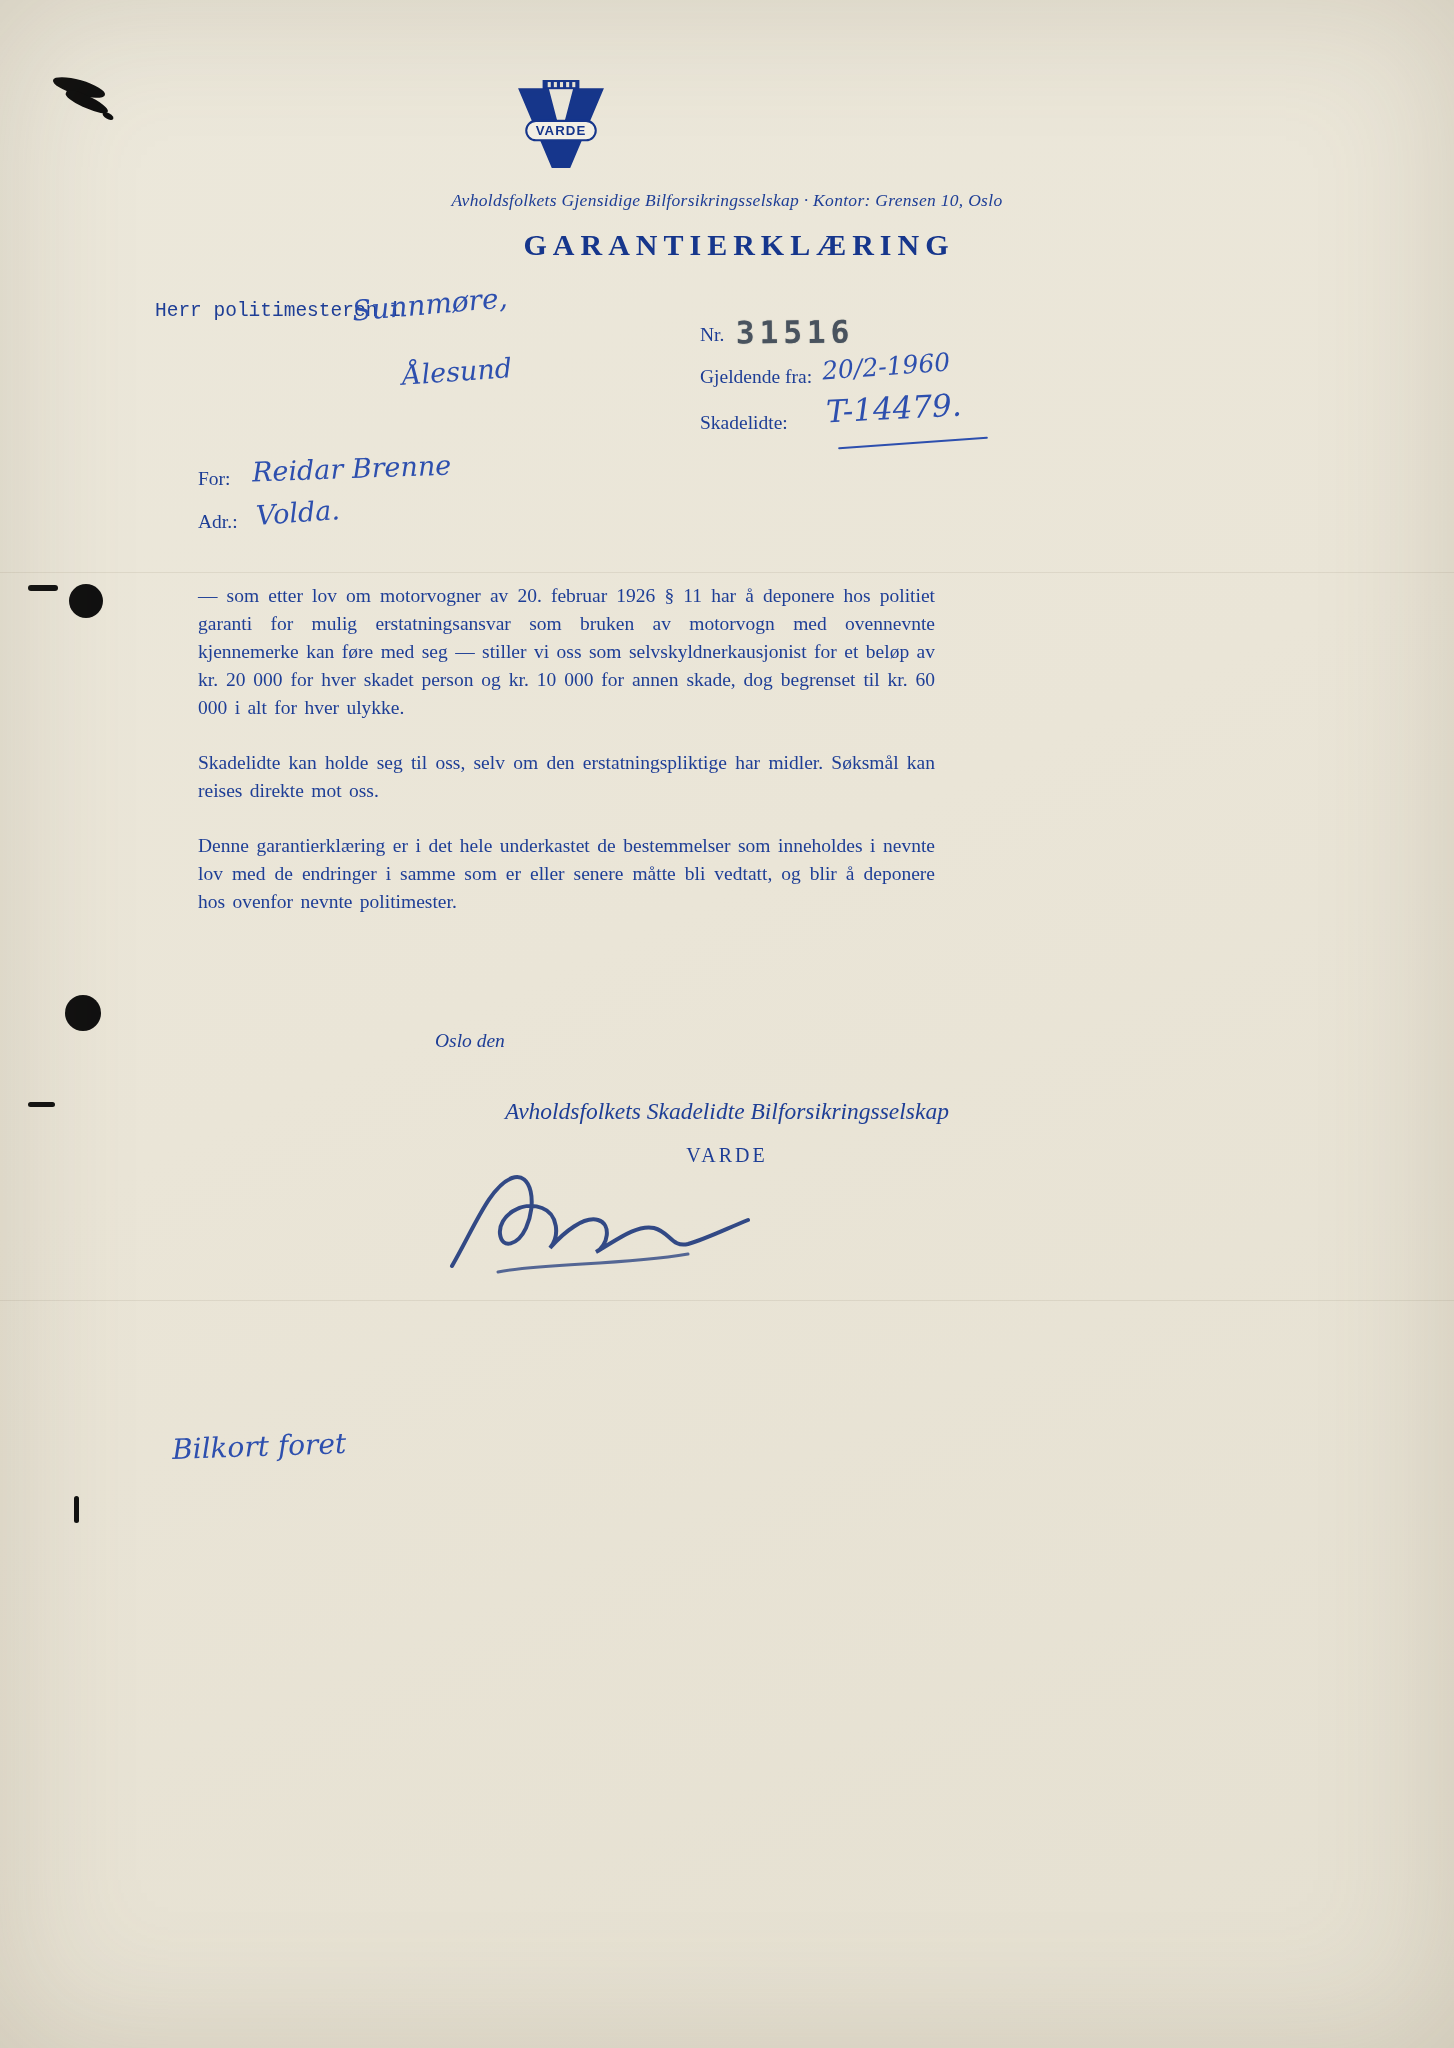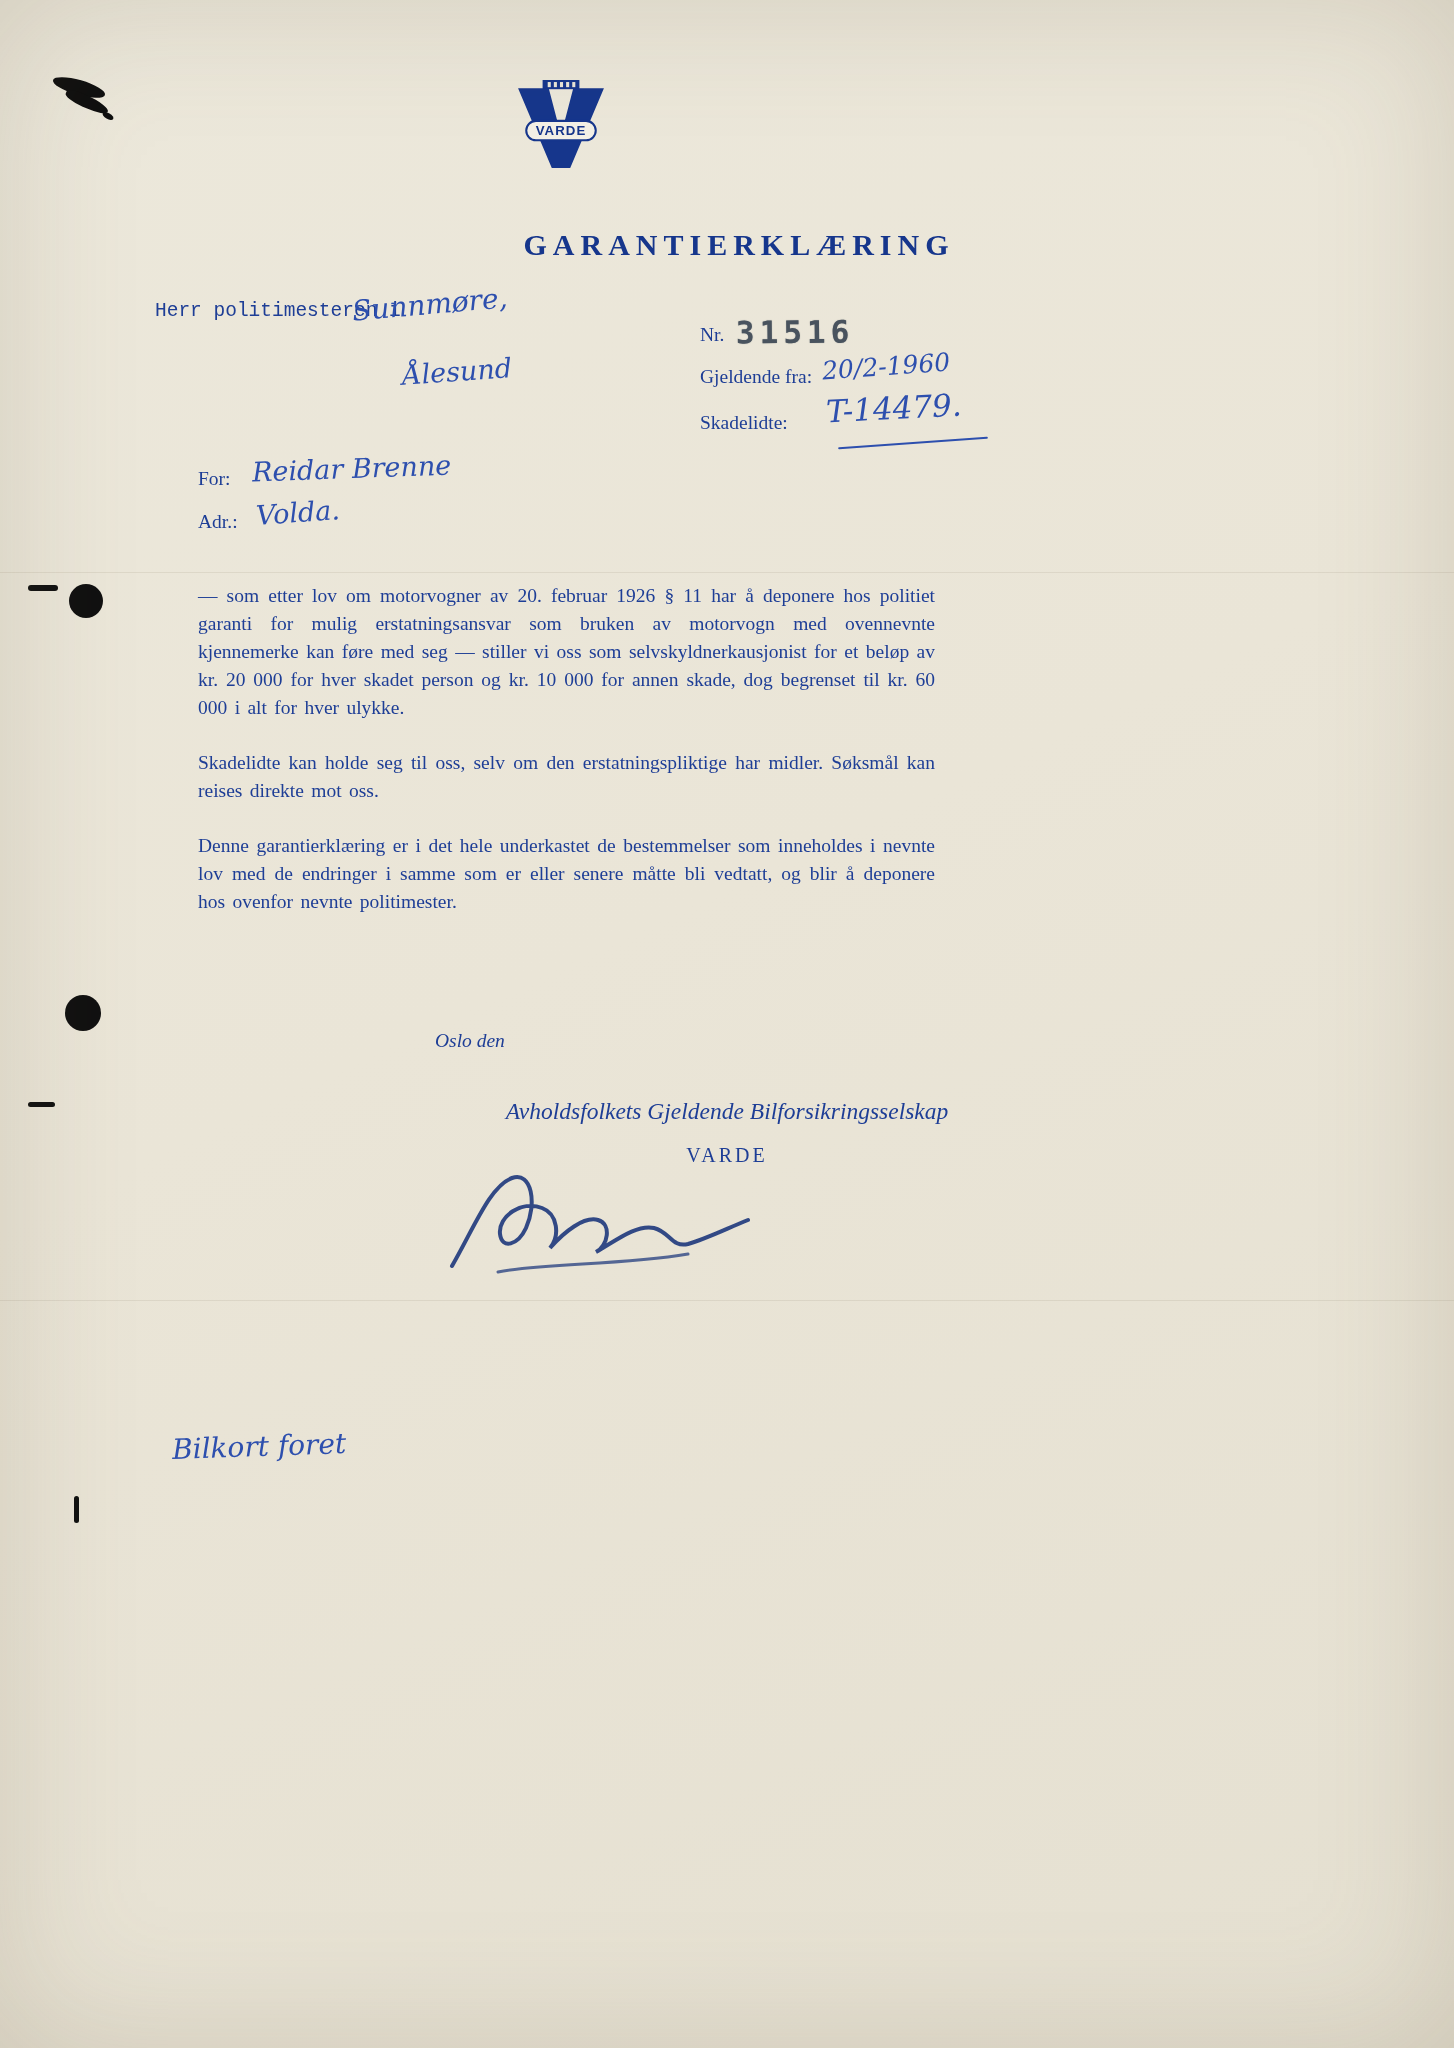--- a/index.html
+++ b/index.html
@@ -131,20 +131,21 @@
       <rect x="43" y="2" width="3" height="5" fill="#eae5d7"></rect>
       <rect x="49" y="2" width="3" height="5" fill="#eae5d7"></rect>
       <rect x="55" y="2" width="3" height="5" fill="#eae5d7"></rect>
       <rect x="61" y="2" width="3" height="5" fill="#eae5d7"></rect>
       <path d="M8,8 L38,8 L50,54 L62,8 L92,8 L59,86 L41,86 Z" fill="#16368c"></path>
       <rect x="16" y="40" width="68" height="19" rx="9.5" fill="#f3f0e6" stroke="#16368c" stroke-width="2"></rect>
       <text x="50" y="54" text-anchor="middle" class="logo-word">VARDE</text>
     </svg>
   </div>
 
+  <div class="abs company-line">Avholdsfolkets Gjensidige Bilforsikringsselskap · Kontor: Grensen 10, Oslo</div>
   <h1 class="abs title">GARANTIERKLÆRING</h1>
 
   <div class="abs print recipient-label">Herr politimesteren i</div>
   <div class="abs hand hand-place1">Sunnmøre,</div>
   <div class="abs hand hand-place2">Ålesund</div>
 
   <div class="abs print nr-label">Nr.</div>
   <div class="abs stamp">31516</div>
   <div class="abs print gjeldende-label">Gjeldende fra:</div>
   <div class="abs hand gjeldende-value">20/2-1960</div>
@@ -157,21 +158,21 @@
   <div class="abs print adr-label">Adr.:</div>
   <div class="abs hand adr-value">Volda.</div>
 
   <div class="abs body-block">
     <p>— som etter lov om motorvogner av 20. februar 1926 § 11 har å deponere hos politiet garanti for mulig erstatningsansvar som bruken av motorvogn med ovennevnte kjennemerke kan føre med seg — stiller vi oss som selvskyldnerkausjonist for et beløp av kr. 20 000 for hver skadet person og kr. 10 000 for annen skade, dog begrenset til kr. 60 000 i alt for hver ulykke.</p>
     <p>Skadelidte kan holde seg til oss, selv om den erstatningspliktige har midler. Søksmål kan reises direkte mot oss.</p>
     <p>Denne garantierklæring er i det hele underkastet de bestemmelser som inneholdes i nevnte lov med de endringer i samme som er eller senere måtte bli vedtatt, og blir å deponere hos ovenfor nevnte politimester.</p>
   </div>
 
   <div class="abs print oslo-den">Oslo den</div>
-  <div class="abs company-sig">Avholdsfolkets Gjeldende Bilforsikringsselskap</div>
+  <div class="abs company-sig">Avholdsfolkets Skadelidte Bilforsikringsselskap</div>
   <div class="abs varde-line">VARDE</div>
 
   <div class="abs signature">
     <svg viewBox="0 0 330 135" width="330" height="135">
       <path d="M14,104 C36,66 52,24 74,16 C94,9 99,42 88,66 C80,83 64,88 62,72 C60,54 84,38 104,46 C120,52 122,74 112,86 C126,70 146,54 160,58 C174,62 170,84 158,90 C176,80 198,62 216,66 C232,70 234,86 250,82 C268,77 290,66 310,58" fill="none" stroke="#223c7e" stroke-width="4" stroke-linecap="round" opacity="0.92"></path>
       <path d="M60,110 C110,100 180,104 250,92" fill="none" stroke="#223c7e" stroke-width="3" stroke-linecap="round" opacity="0.75"></path>
     </svg>
   </div>
 
   <div class="abs hand bottom-note">Bilkort foret</div>

